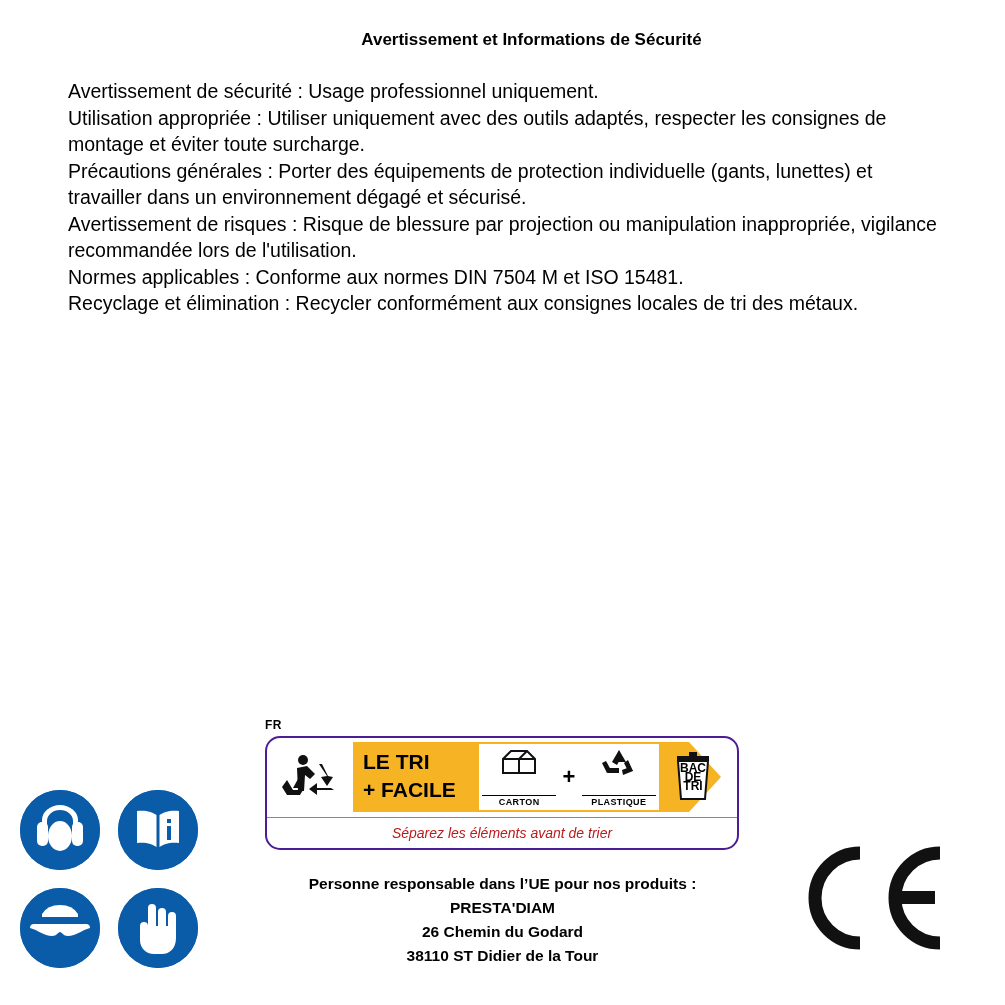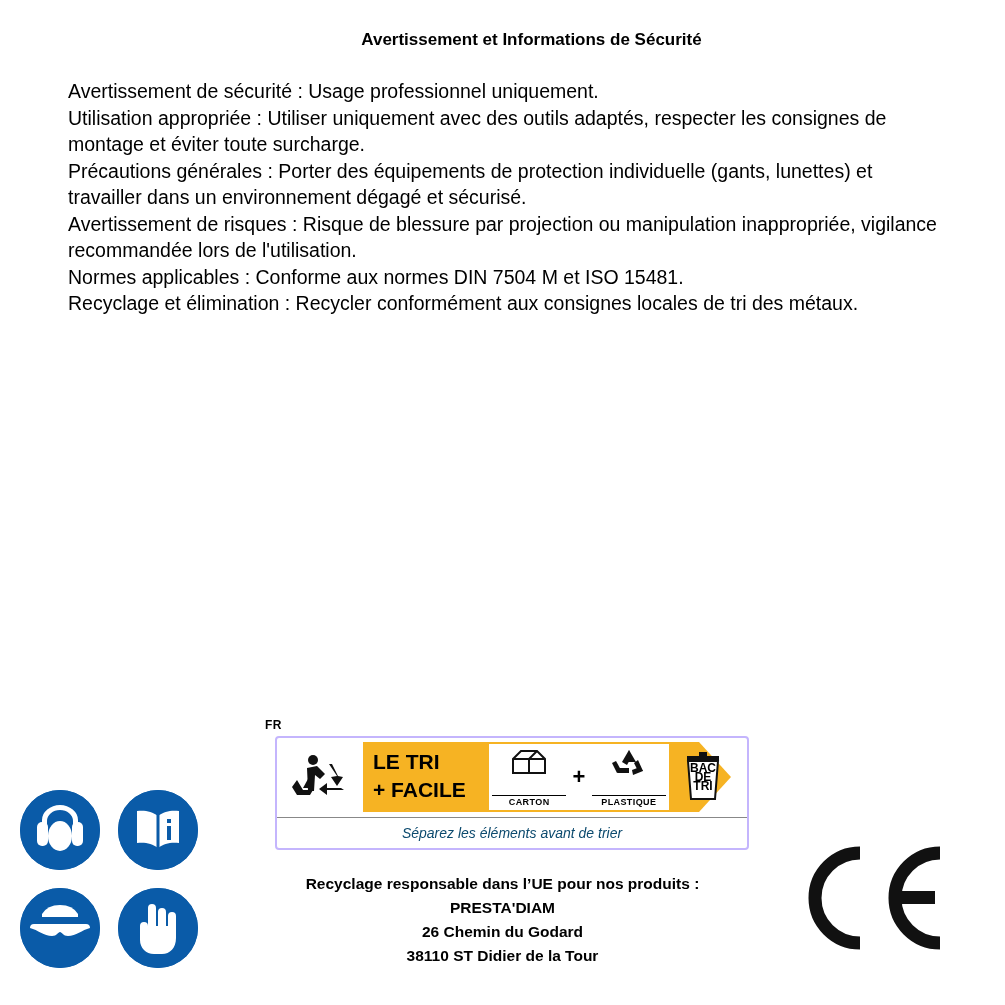--- a/index.html
+++ b/index.html
@@ -61,26 +61,26 @@
   .recycle-fr {
     position: absolute;
     left: 2px;
     top: 0px;
     font-size: 12px;
     font-weight: bold;
     letter-spacing: 0.5px;
   }
   .recycle-box {
     position: absolute;
-    left: 12px;
+    left: 2px;
     top: 18px;
     width: 470px;
     height: 110px;
-    border: 2px solid #c4b5fd;
-    border-radius: 4px;
+    border: 2px solid #4c1d95;
+    border-radius: 15px;
     background: #ffffff;
     overflow: hidden;
   }
   .rl-left {
     position: absolute;
     left: 0; top: 0;
     width: 86px; height: 78px;
     display: flex; align-items: center; justify-content: center;
   }
   .rl-yellow {
@@ -142,21 +142,21 @@
   .rl-bottom {
     position: absolute;
     left: 0; bottom: 0;
     width: 470px; height: 30px;
     border-top: 1px solid #888;
     font-size: 14px;
     font-style: italic;
     display: flex;
     align-items: center;
     justify-content: center;
-    color: #0c4a6e;
+    color: #b91c1c;
   }
   
   .responsible {
     position: absolute;
     left: 0;
     top: 872px;
     width: 1005px;
     text-align: center;
     font-size: 15.5px;
     font-weight: bold;
@@ -279,21 +279,21 @@
         <div>TRI</div>
       </div>
     </div>
 
     <div class="rl-bottom">Séparez les éléments avant de trier</div>
   </div>
 </div>
 
 <div class="responsible">
   <div>
-    <span>Recyclage responsable dans l’</span><span>UE</span><span> pour nos produits :</span>
+    <span>Personne responsable dans l’</span><span>UE</span><span> pour nos produits :</span>
   </div>
   <div>PRESTA'DIAM</div>
   <div>26 Chemin du Godard</div>
   <div>38110 ST Didier de la Tour</div>
 </div>
 
 <div class="ce-mark">
   <svg width="150" height="110" viewBox="0 0 150 110">
     <path d="M60 10 A45 45 0 1 0 60 100" fill="none" stroke="#111" stroke-width="13"></path>
     <path d="M140 10 A45 45 0 1 0 140 100" fill="none" stroke="#111" stroke-width="13"></path>

